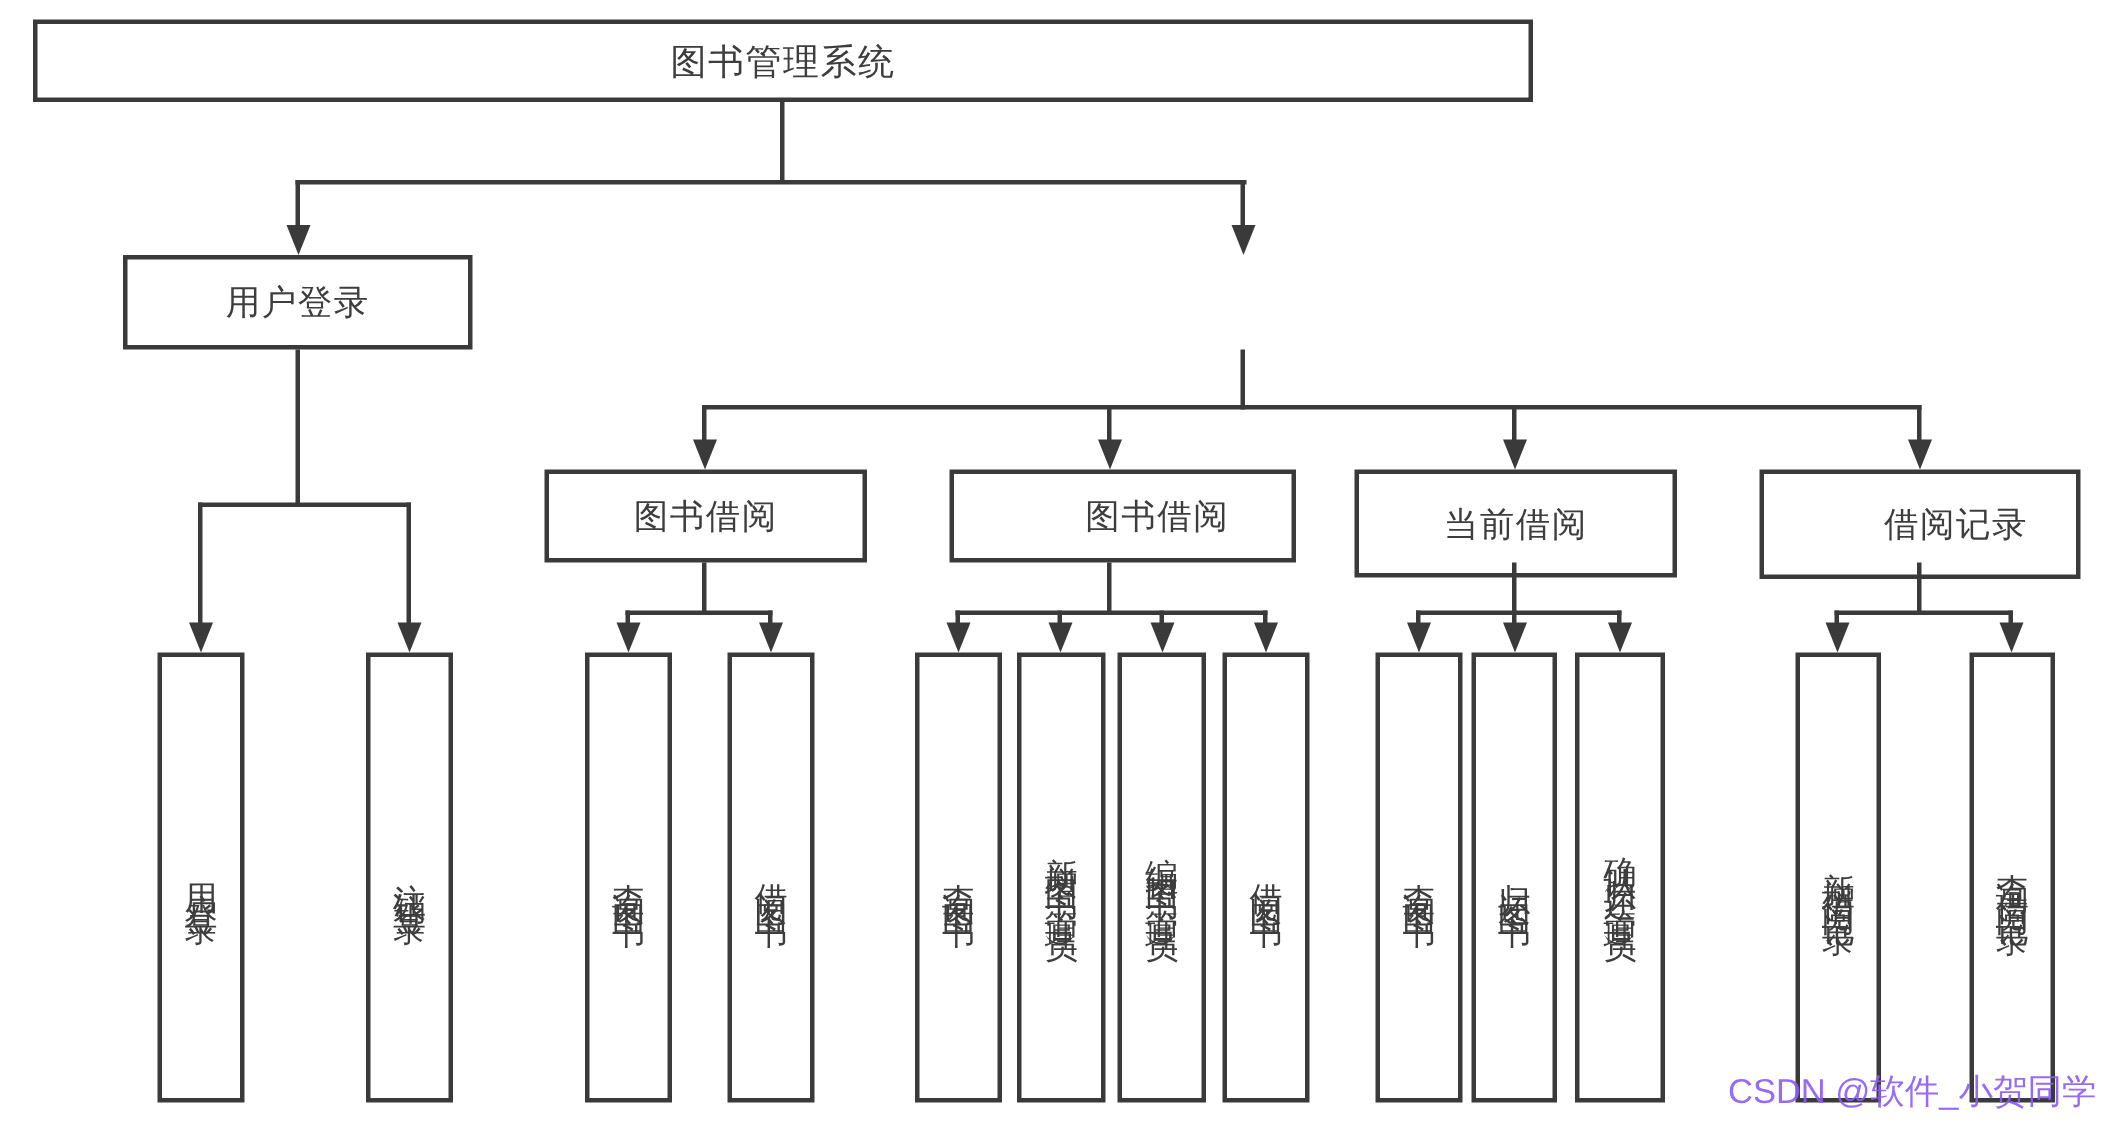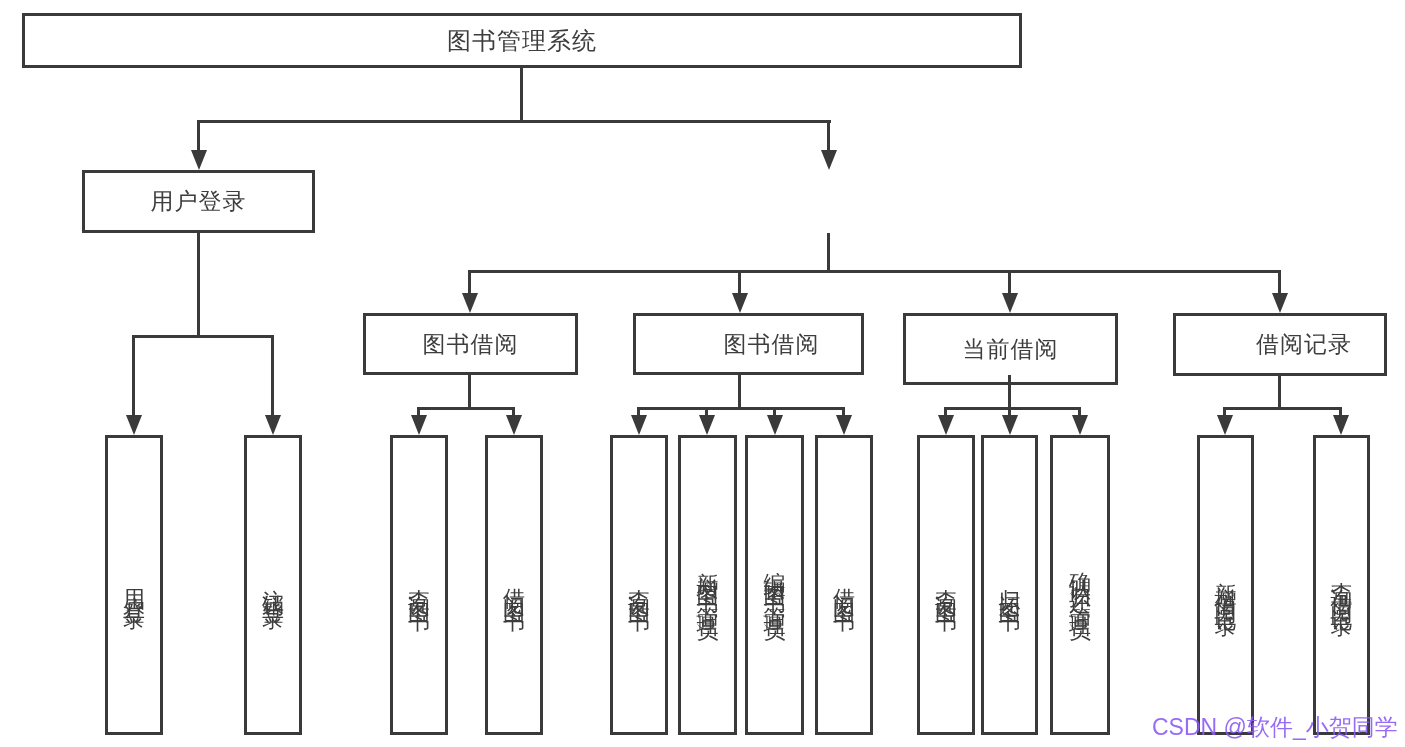--- a/index.html
+++ b/index.html
@@ -73,21 +73,21 @@
 
   <div class="box" style="left:363px;top:313px;width:215px;height:62px;">
     <span>图书借阅</span>
   </div>
   <div class="box" style="left:633px;top:313px;width:231px;height:62px;padding-left:46px;">
     <span>图书借阅</span>
   </div>
   <div class="box" style="left:903px;top:313px;width:215px;height:72px;">
     <span>当前借阅</span>
   </div>
-  <div class="box" style="left:1173px;top:313px;width:214px;height:63px;padding-left:48px;">
+  <div class="box" style="left:1173px;top:313px;width:214px;height:73px;padding-left:48px;">
     <span>借阅记录</span>
   </div>
 
   <div class="vline" style="left:468px;top:375px;height:35px;"></div>
   <div class="hline" style="left:417px;top:407px;width:98px;"></div>
   <div class="vline" style="left:417px;top:407px;height:12px;"></div>
   <div class="arrow" style="left:411px;top:415px;"></div>
   <div class="vline" style="left:512px;top:407px;height:12px;"></div>
   <div class="arrow" style="left:506px;top:415px;"></div>
 

